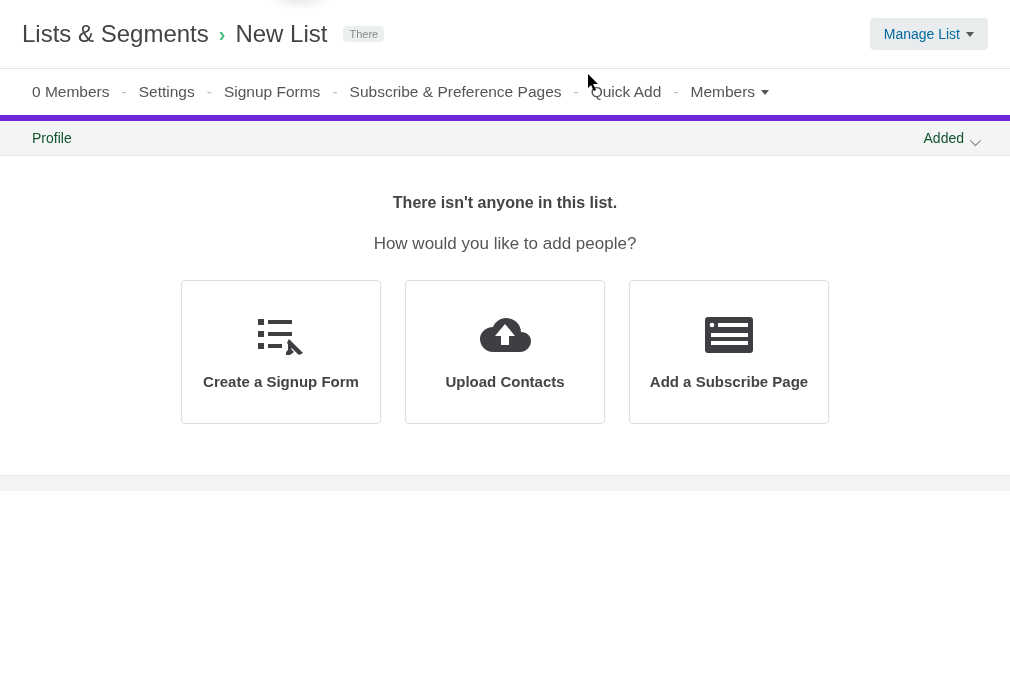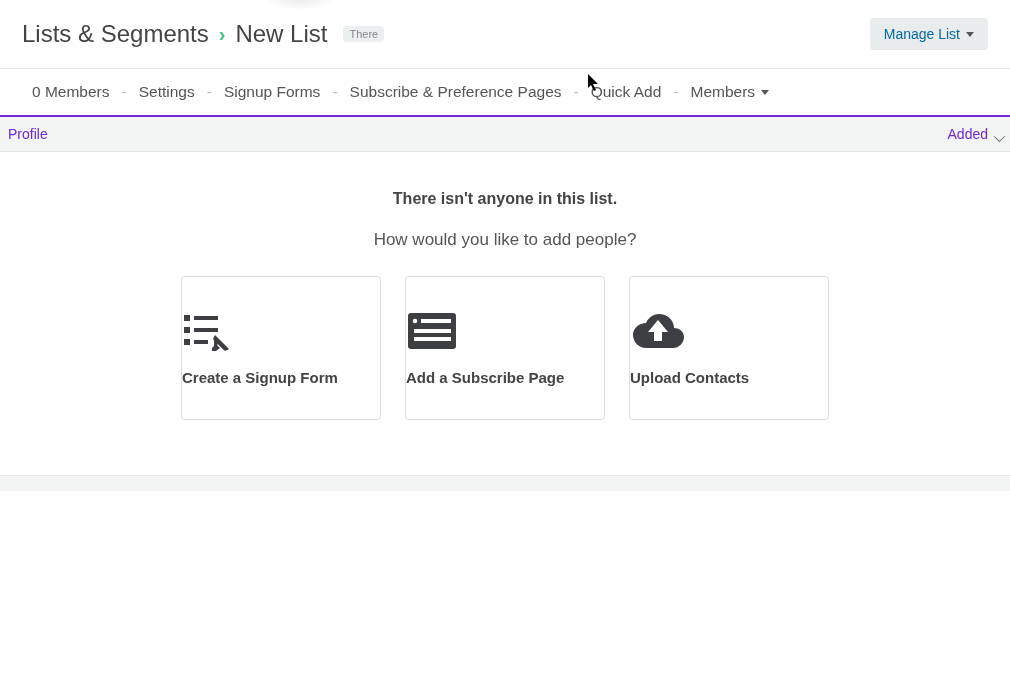--- a/index.html
+++ b/index.html
@@ -69,25 +69,25 @@
     }
     .subnav a { color: #555; cursor: pointer; }
     .subnav .dash { color: #bbb; }
     .subnav .reports { display: flex; align-items: center; gap: 6px; }
 
     .table-header {
       display: flex;
       justify-content: space-between;
       align-items: center;
       background: #f3f5f5;
-      border-top: 2px solid #6d28d9;
+      border-top: 6px solid #6d28d9;
       border-bottom: 1px solid #e5e5e5;
-      padding: 9px 8px;
+      padding: 9px 32px;
       font-size: 14px;
-      color: #6d28d9;
+      color: #14532d;
     }
     .added-col { display: flex; align-items: flex-end; gap: 6px; cursor: pointer; }
     .chev-down-sm {
       width: 8px; height: 8px;
       border-right: 1.5px solid #777;
       border-bottom: 1.5px solid #777;
       transform: rotate(45deg) translateY(-2px);
       display: inline-block;
     }
 
@@ -111,21 +111,21 @@
       justify-content: center;
       gap: 24px;
     }
     .card {
       width: 200px;
       height: 144px;
       border: 1px solid #dadee0;
       border-radius: 4px;
       display: flex;
       flex-direction: column;
-      align-items: flex-start;
+      align-items: center;
       justify-content: center;
       cursor: pointer;
       background: #fff;
     }
     .card svg { margin-bottom: 18px; }
     .card-label { font-size: 15px; font-weight: 600; color: #444; }
 
     .footer-band {
       position: absolute;
       top: 475px;
@@ -213,46 +213,46 @@
           <rect x="12" y="29" width="14" height="4"></rect>
           <polygon points="32,25 46,39 42,39 36,33 32,37"></polygon>
           <polygon points="30,37 34,33 38,37 34,40 30,40"></polygon>
           <path d="M33 24 L47 38 L43 40 L31 28 Z"></path>
         </g>
       </svg>
       <div class="card-label">Create a Signup Form</div>
     </div>
 
     <div class="card">
+      <svg width="56" height="40" viewBox="0 0 56 40">
+        <g fill="#3d3f42">
+          <path d="M44 17c0-8-7-14-15-14-6 0-11 4-13 9-7 0-13 5-13 12 0 7 6 13 13 13h27c6 0 11-5 11-11 0-5-4-9-10-9z"></path>
+        </g>
+        <g fill="#ffffff">
+          <polygon points="28,9 38,21 32,21 32,30 24,30 24,21 18,21"></polygon>
+        </g>
+      </svg>
+      <div class="card-label">Upload Contacts</div>
+    </div>
+
+    <div class="card">
       <svg width="52" height="40" viewBox="0 0 52 40">
         <g fill="#3d3f42">
           <rect x="2" y="2" width="48" height="36" rx="3" ry="3"></rect>
         </g>
         <g fill="#ffffff">
           <circle cx="9" cy="10" r="2.3"></circle>
           <rect x="15" y="8" width="30" height="4"></rect>
           <rect x="8" y="18" width="37" height="4"></rect>
           <rect x="8" y="26" width="37" height="4"></rect>
         </g>
       </svg>
       <div class="card-label">Add a Subscribe Page</div>
     </div>
 
-    <div class="card">
-      <svg width="56" height="40" viewBox="0 0 56 40">
-        <g fill="#3d3f42">
-          <path d="M44 17c0-8-7-14-15-14-6 0-11 4-13 9-7 0-13 5-13 12 0 7 6 13 13 13h27c6 0 11-5 11-11 0-5-4-9-10-9z"></path>
-        </g>
-        <g fill="#ffffff">
-          <polygon points="28,9 38,21 32,21 32,30 24,30 24,21 18,21"></polygon>
-        </g>
-      </svg>
-      <div class="card-label">Upload Contacts</div>
-    </div>
-
   </div>
 </div>
 
 <div class="footer-band"></div>
 
 <svg class="cursor" viewBox="0 0 12 18">
   <polygon points="0,0 0,14 3,11 6,17 8,16 5,10 10,10" fill="#000"></polygon>
 </svg>
 
 </body></html>

